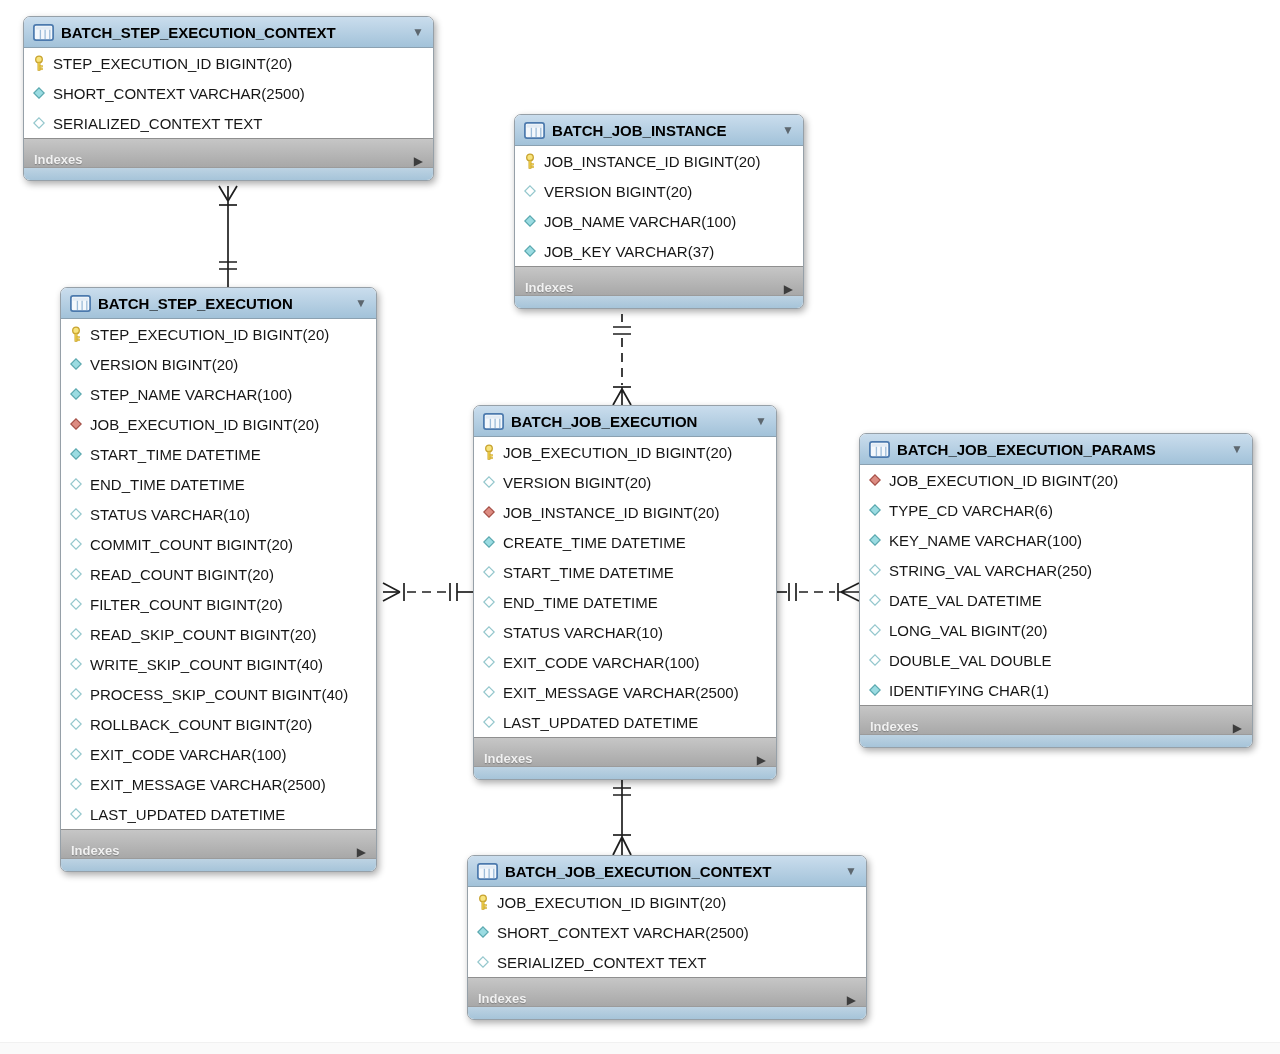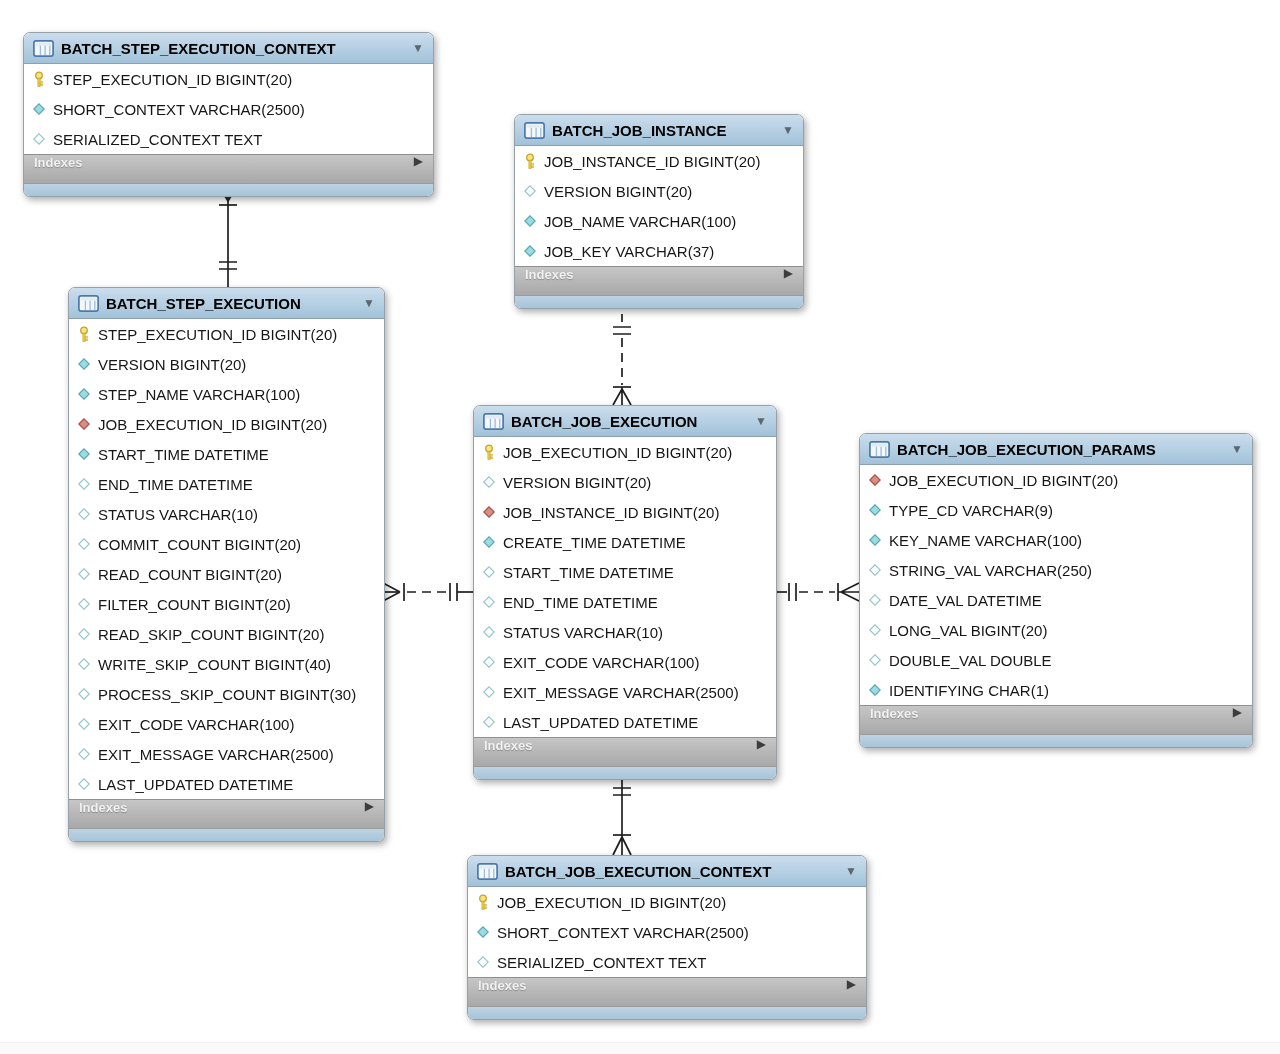--- a/index.html
+++ b/index.html
@@ -21,21 +21,21 @@
     border-bottom:1px solid #8ba1b1;border-radius:6px 6px 0 0;
   }
   .t-icon{display:flex;align-items:center;}
   .t-title{font-weight:bold;font-size:15px;color:#000;flex:1;white-space:nowrap;overflow:hidden;}
   .t-caret{color:#5d676f;font-size:12px;line-height:1;}
   .t-rows{background:#fff;}
   .t-row{height:30px;display:flex;align-items:center;gap:8px;padding:0 8px;
     font-size:15px;color:#161616;white-space:nowrap;}
   .c-icon{display:flex;align-items:center;width:13px;justify-content:center;}
   .t-footer{
-    height:28px;display:flex;align-items:flex-start;padding:0 10px;
+    height:28px;display:flex;align-items:flex-end;padding:0 10px;
     background:linear-gradient(#c6c6c6,#a8a8a8);
     border-top:1px solid #8f8f8f;border-bottom:1px solid #9b9b9b;
   }
   .f-label{flex:1;color:#f1f1f1;font-weight:bold;font-size:13px;
     text-shadow:0 1px 1px rgba(0,0,0,0.25);}
   .f-arrow{color:#3d3d3d;font-size:12px;line-height:1;}
   .t-bottom{height:12px;background:linear-gradient(#bdd3e3,#a6c4d9);border-radius:0 0 6px 6px;}
   .status-strip{
     position:absolute;left:0;top:1042px;width:1280px;height:12px;
     background:#fafafa;border-top:1px solid #f1f1f1;z-index:3;
@@ -82,21 +82,21 @@
 
     <g>
       <path d="M622 775 L622 835"></path>
       <path d="M613 788 L631 788 M613 795 L631 795"></path>
       <path d="M613 835 L631 835"></path>
       <path d="M622 835 L622 855 M613 855 L622 837 M631 855 L622 837"></path>
     </g>
   </svg>
 
   <div id="tables-layer">
-      <div class="table-node" style="left: 23px; top: 32px; width: 409px;">
+      <div class="table-node" style="left: 23px; top: 16px; width: 409px;">
     <div class="t-header">
       <span class="t-icon">
             <svg width="21" height="17" viewBox="0 0 21 17">
       <rect x="0.9" y="0.9" width="19.2" height="15.2" rx="2.2" fill="#f4f8fc" stroke="#4b79ad" stroke-width="1.7"></rect>
       <rect x="2.6" y="2.6" width="15.8" height="3" fill="#e2ebf4"></rect>
       <line x1="7.4" y1="5.8" x2="7.4" y2="15" stroke="#9dbcd9" stroke-width="1.3"></line>
       <line x1="12.1" y1="5.8" x2="12.1" y2="15" stroke="#9dbcd9" stroke-width="1.3"></line>
       <line x1="16.8" y1="5.8" x2="16.8" y2="15" stroke="#9dbcd9" stroke-width="1.3"></line>
     </svg>
           </span>
@@ -188,21 +188,21 @@
             </span>
             <span class="c-label">JOB_KEY VARCHAR(37)</span>
           </div>
         </div>
     <div class="t-footer">
       <span class="f-label">Indexes</span>
       <span class="f-arrow">▶</span>
     </div>
     <div class="t-bottom"></div>
   </div>
-      <div class="table-node" style="left: 68px; top: 287px; width: 315px;">
+      <div class="table-node" style="left: 60px; top: 287px; width: 315px;">
     <div class="t-header">
       <span class="t-icon">
             <svg width="21" height="17" viewBox="0 0 21 17">
       <rect x="0.9" y="0.9" width="19.2" height="15.2" rx="2.2" fill="#f4f8fc" stroke="#4b79ad" stroke-width="1.7"></rect>
       <rect x="2.6" y="2.6" width="15.8" height="3" fill="#e2ebf4"></rect>
       <line x1="7.4" y1="5.8" x2="7.4" y2="15" stroke="#9dbcd9" stroke-width="1.3"></line>
       <line x1="12.1" y1="5.8" x2="12.1" y2="15" stroke="#9dbcd9" stroke-width="1.3"></line>
       <line x1="16.8" y1="5.8" x2="16.8" y2="15" stroke="#9dbcd9" stroke-width="1.3"></line>
     </svg>
           </span>
@@ -308,21 +308,29 @@
               </svg>
             </span>
             <span class="c-label">WRITE_SKIP_COUNT BIGINT(40)</span>
           </div>
           <div class="t-row">
             <span class="c-icon">
               <svg width="12" height="12" viewBox="0 0 12 12">
                 <polygon points="6,0.8 11.2,6 6,11.2 0.8,6" fill="#ffffff" stroke="#94c7cd" stroke-width="1.2"></polygon>
               </svg>
             </span>
-            <span class="c-label">PROCESS_SKIP_COUNT BIGINT(30)</span>
+            <span class="c-label">PROCESS_SKIP_COUNT BIGINT(40)</span>
+          </div>
+          <div class="t-row">
+            <span class="c-icon">
+              <svg width="12" height="12" viewBox="0 0 12 12">
+                <polygon points="6,0.8 11.2,6 6,11.2 0.8,6" fill="#ffffff" stroke="#94c7cd" stroke-width="1.2"></polygon>
+              </svg>
+            </span>
+            <span class="c-label">ROLLBACK_COUNT BIGINT(20)</span>
           </div>
           <div class="t-row">
             <span class="c-icon">
               <svg width="12" height="12" viewBox="0 0 12 12">
                 <polygon points="6,0.8 11.2,6 6,11.2 0.8,6" fill="#ffffff" stroke="#94c7cd" stroke-width="1.2"></polygon>
               </svg>
             </span>
             <span class="c-label">EXIT_CODE VARCHAR(100)</span>
           </div>
           <div class="t-row">
@@ -475,21 +483,21 @@
               </svg>
             </span>
             <span class="c-label">JOB_EXECUTION_ID BIGINT(20)</span>
           </div>
           <div class="t-row">
             <span class="c-icon">
               <svg width="12" height="12" viewBox="0 0 12 12">
                 <polygon points="6,0.8 11.2,6 6,11.2 0.8,6" fill="#9bdce2" stroke="#5aa8af" stroke-width="1.2"></polygon>
               </svg>
             </span>
-            <span class="c-label">TYPE_CD VARCHAR(9)</span>
+            <span class="c-label">TYPE_CD VARCHAR(6)</span>
           </div>
           <div class="t-row">
             <span class="c-icon">
               <svg width="12" height="12" viewBox="0 0 12 12">
                 <polygon points="6,0.8 11.2,6 6,11.2 0.8,6" fill="#9bdce2" stroke="#5aa8af" stroke-width="1.2"></polygon>
               </svg>
             </span>
             <span class="c-label">KEY_NAME VARCHAR(100)</span>
           </div>
           <div class="t-row">

